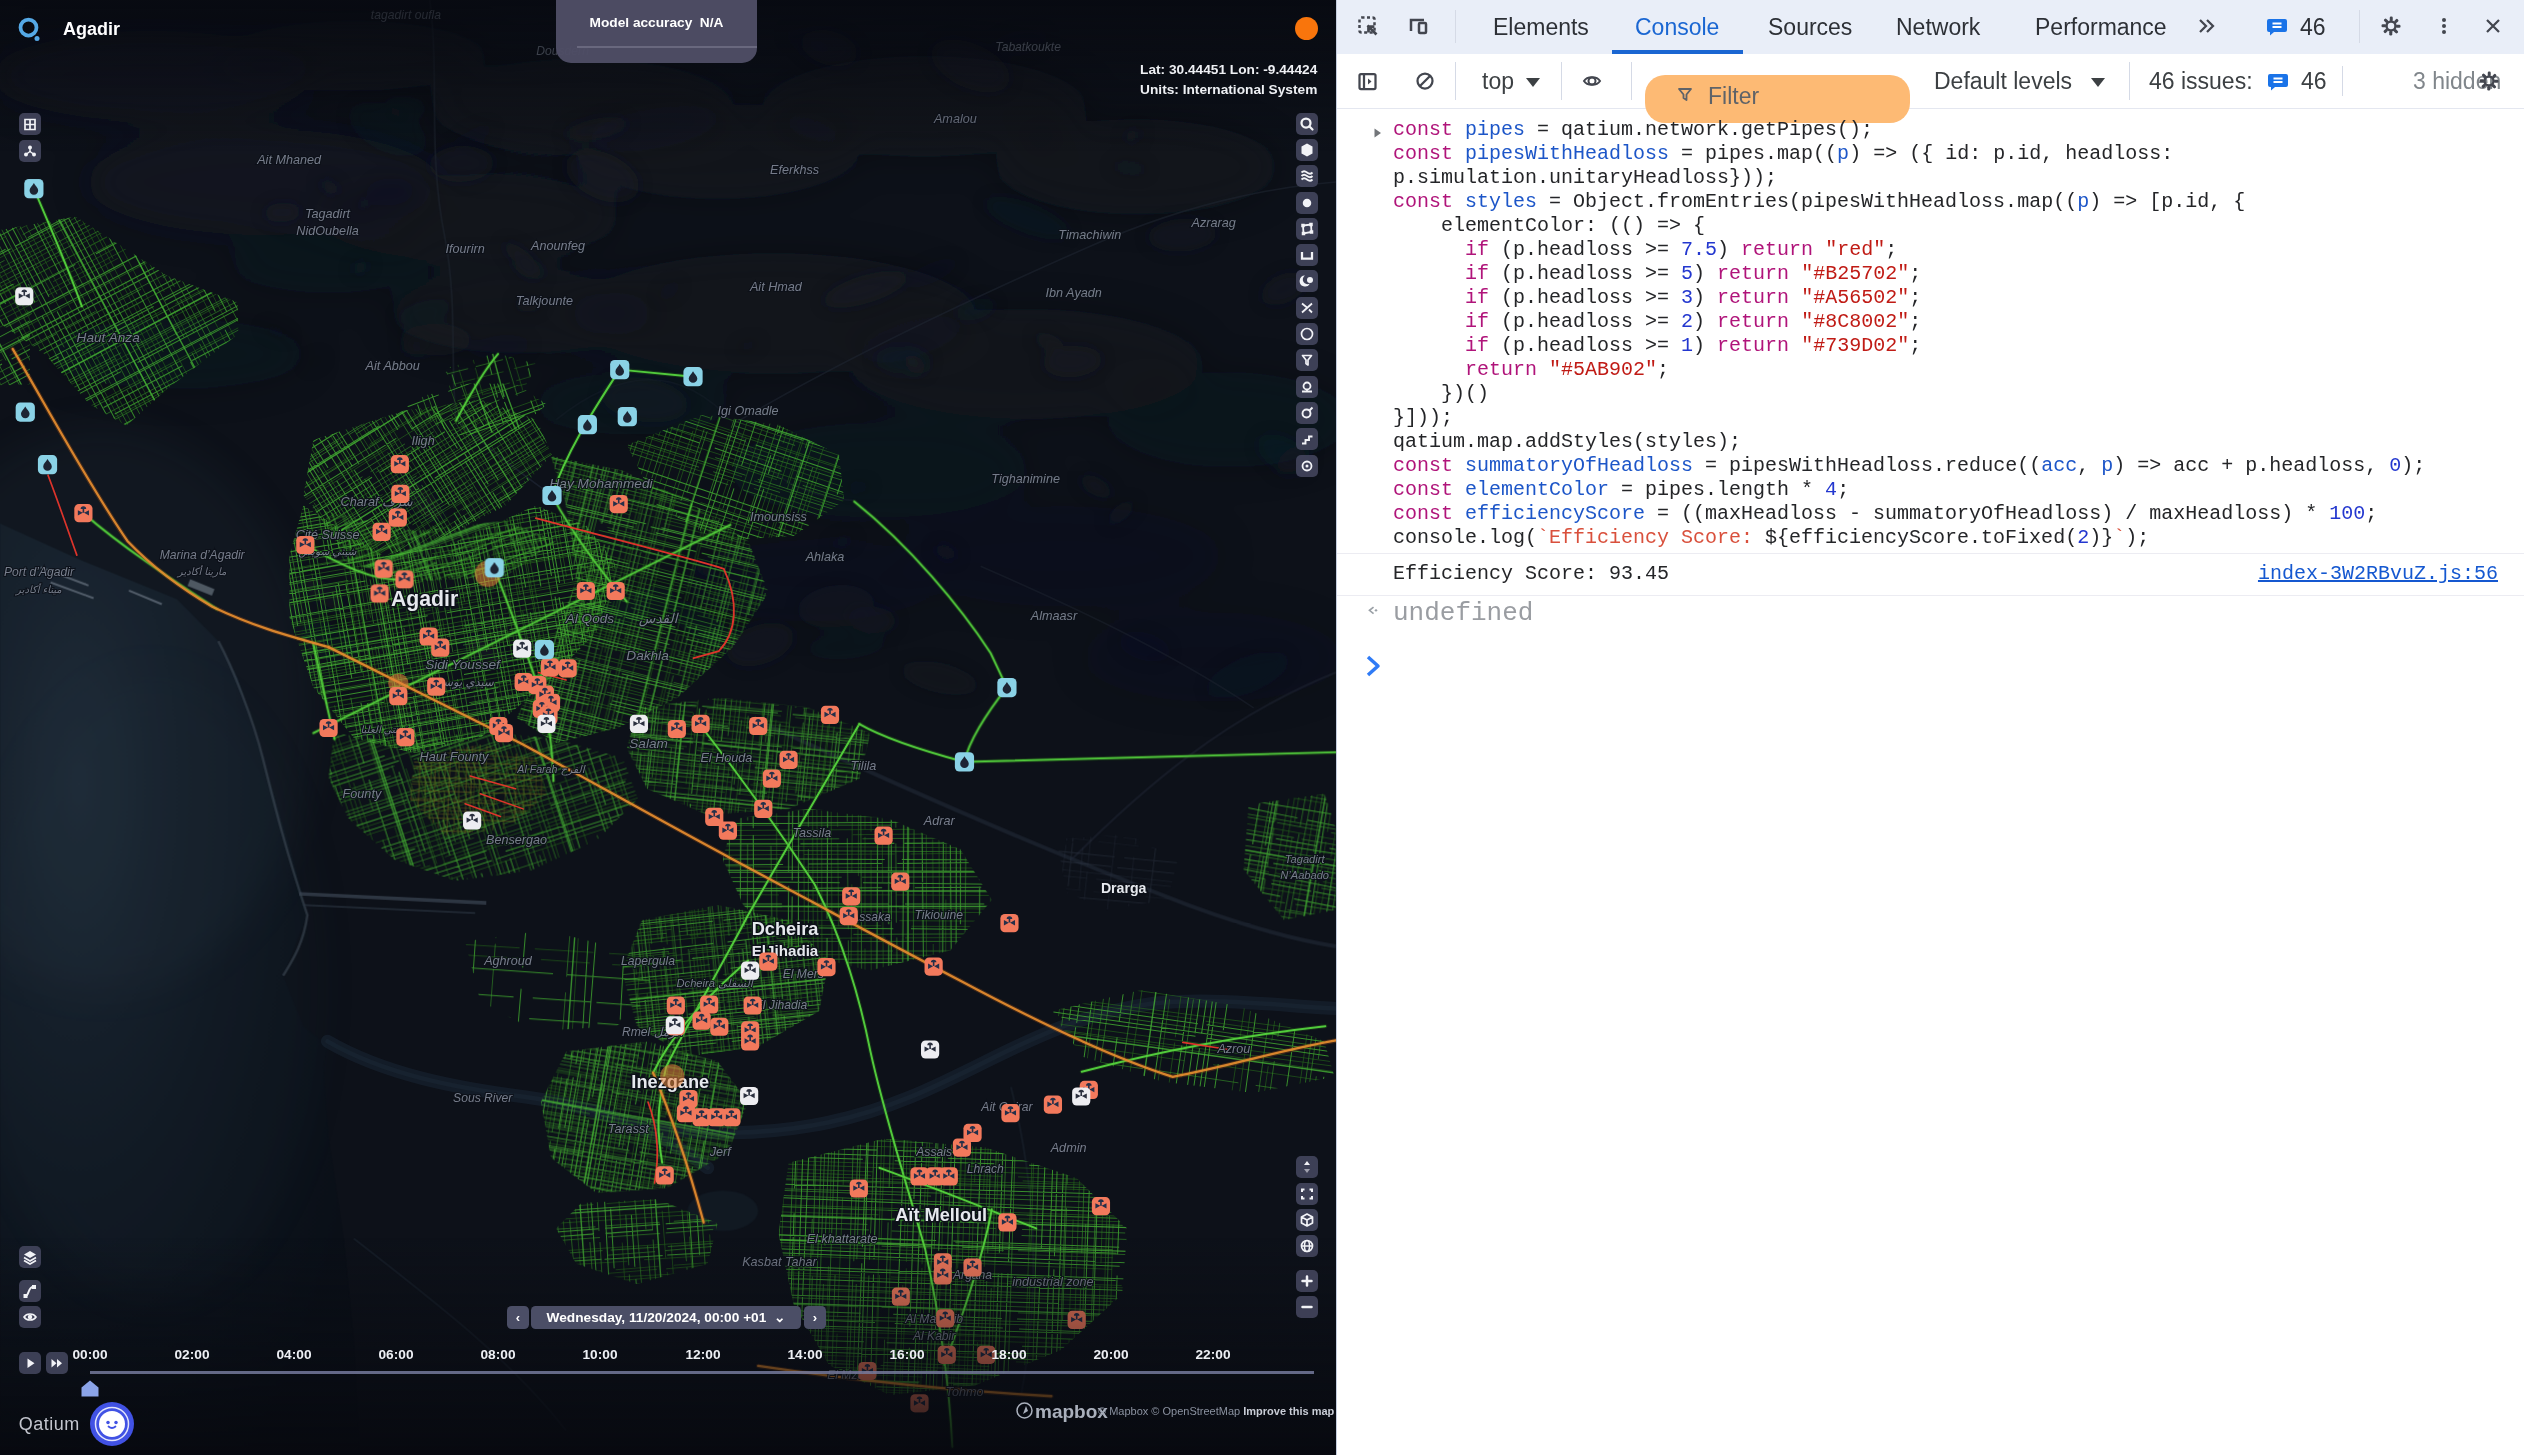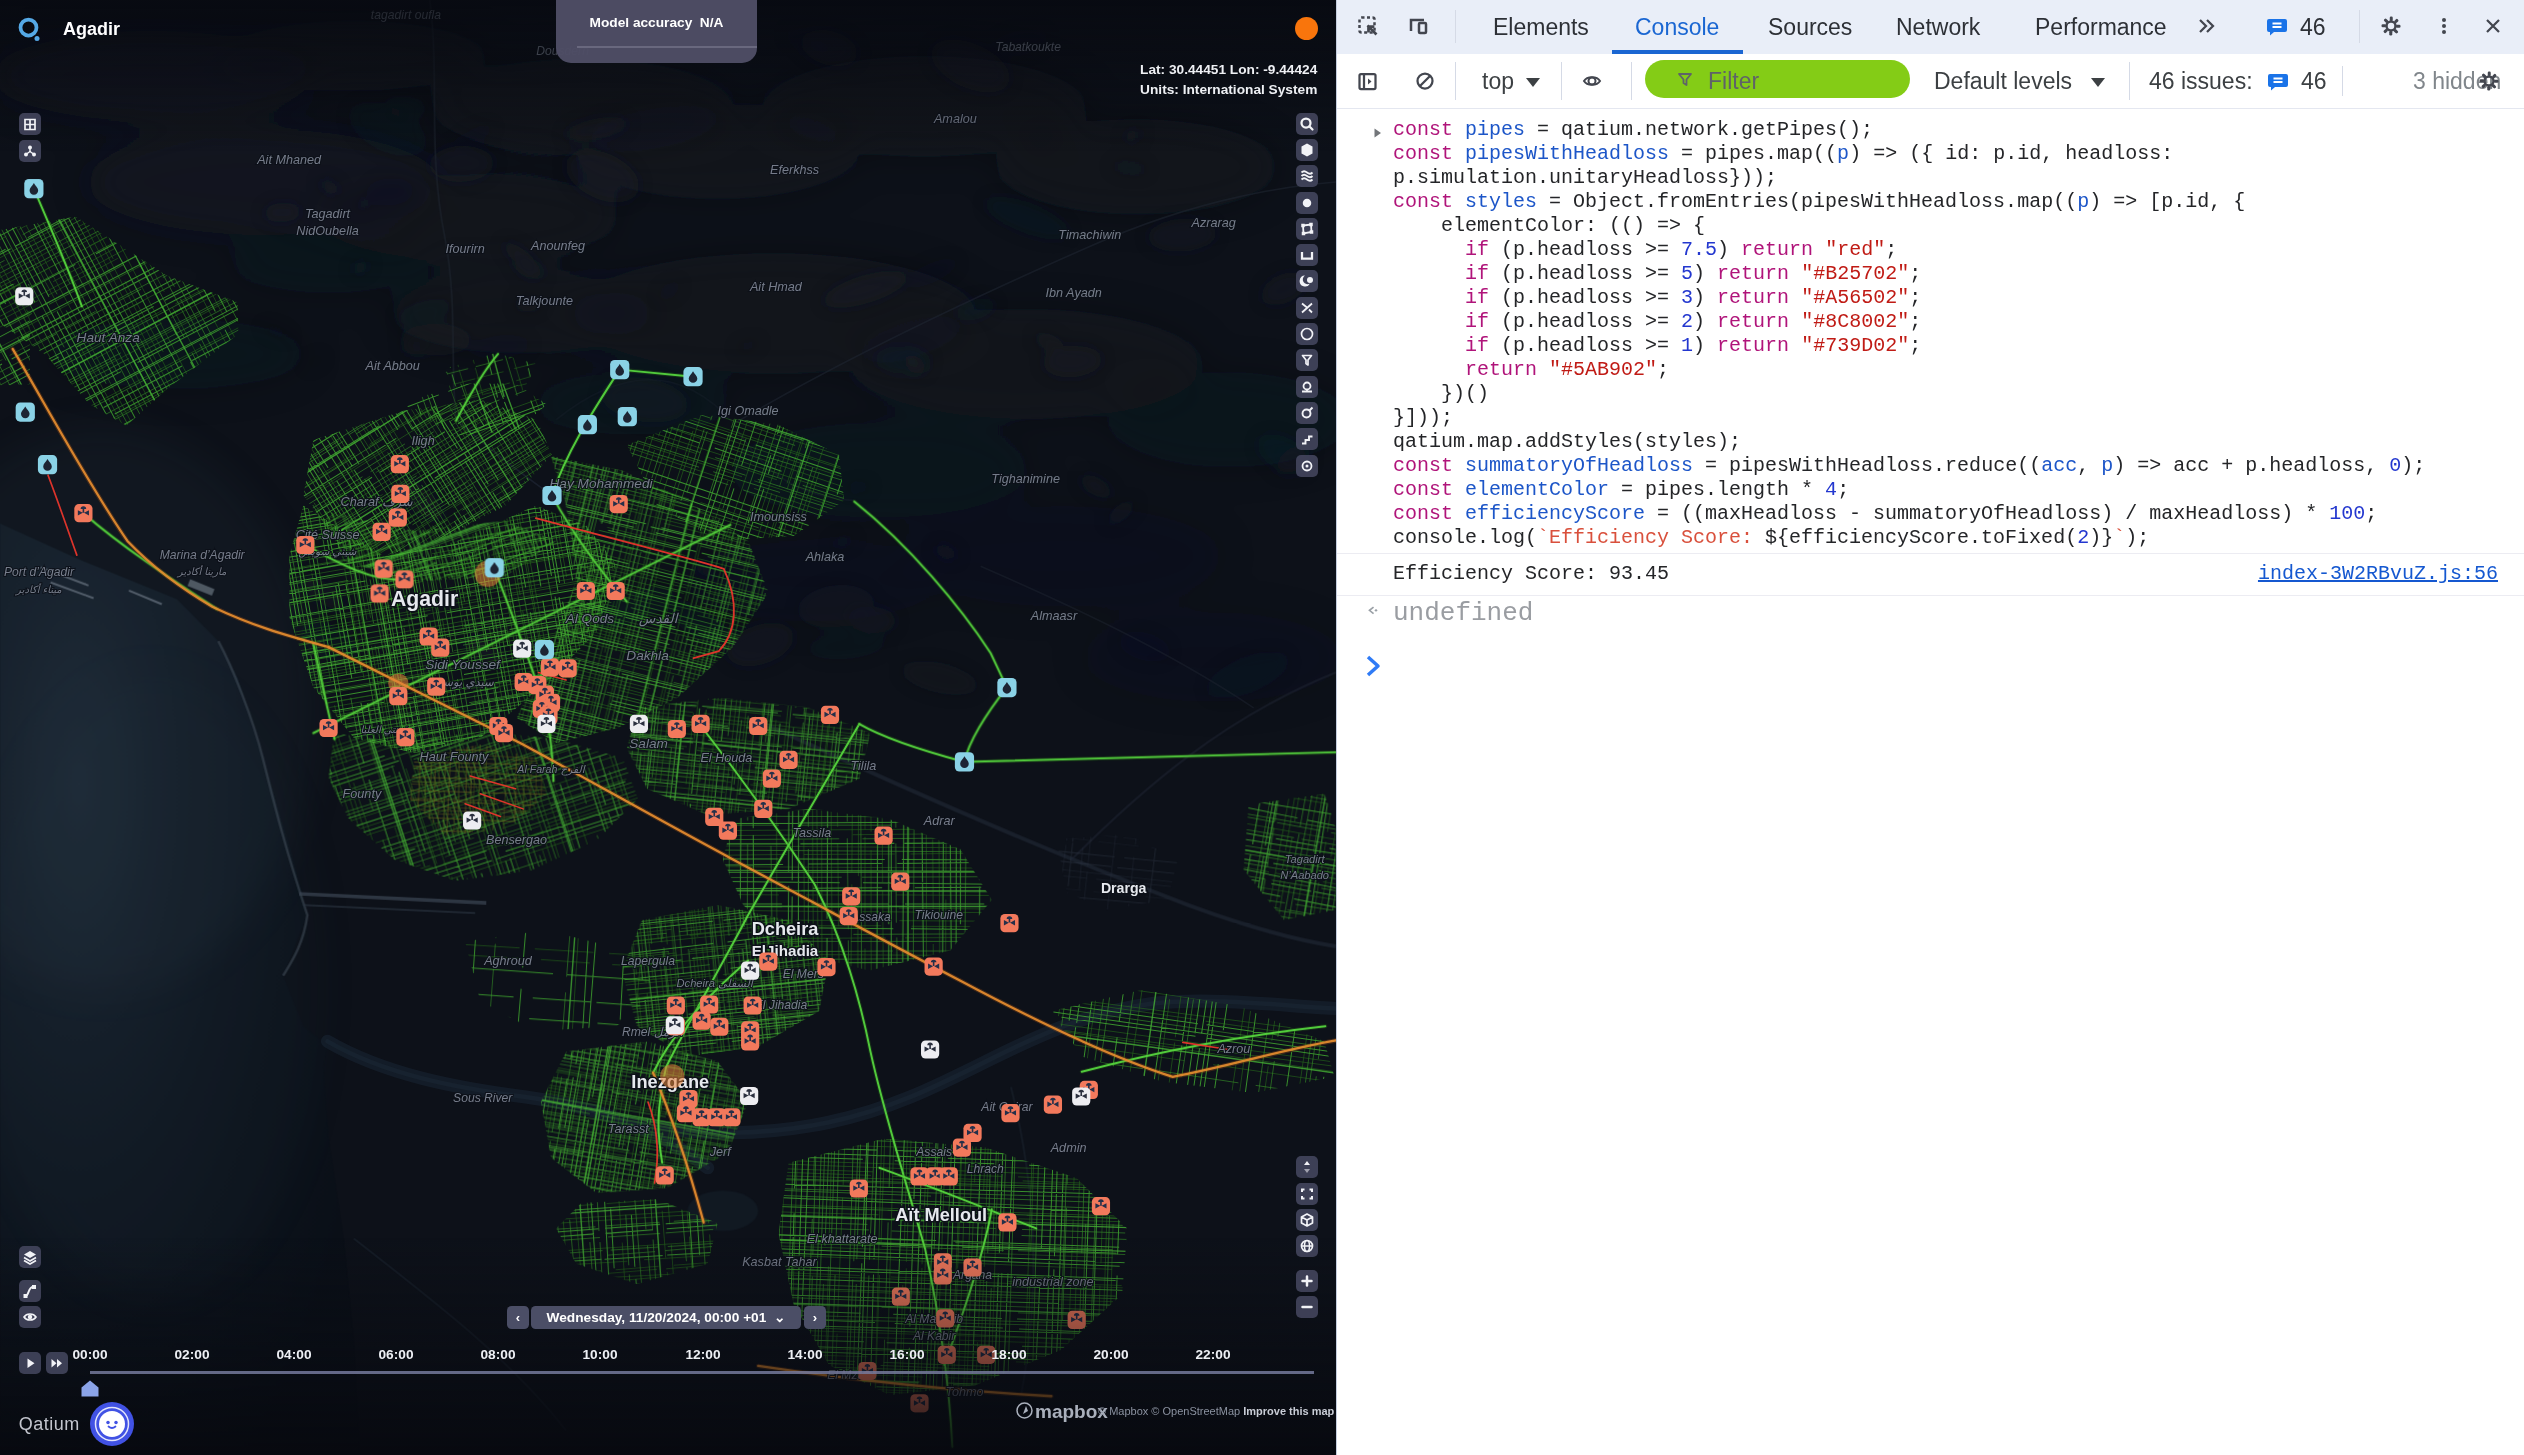--- a/index.html
+++ b/index.html
@@ -1137,21 +1137,21 @@
         </svg></div>
   <div class="vsep" style="left:118px;top:8px;height:38px"></div>
   <span class="dtxt" style="left:145px;top:14px">top</span>
   <div style="position:absolute;left:189px;top:24px;width:0;height:0;border:7px solid transparent;border-top:9px solid #3c4043"></div>
   <div class="vsep" style="left:224px;top:8px;height:38px"></div>
   <div style="position:absolute;left:244px;top:16px;width:22px;height:22px"><svg width="22" height="22" viewBox="0 0 44 44">
           <path d="M6,22 C12,12 32,12 38,22 C32,32 12,32 6,22 Z" fill="none" stroke="#43464f" stroke-width="4"></path>
           <circle cx="22" cy="22" r="7" fill="none" stroke="#43464f" stroke-width="4"></circle>
         </svg></div>
   <div class="vsep" style="left:294px;top:8px;height:38px"></div>
-  <div style="position:absolute;left:308px;top:6px;width:265px;height:38px;background:#84cc16;border-radius:20px">
+  <div style="position:absolute;left:308px;top:21px;width:265px;height:48px;background:#fdba74;border-radius:20px">
     <div style="position:absolute;left:29px;top:9px;width:22px;height:22px"><svg width="22" height="22" viewBox="0 0 44 44">
             <path d="M10,10 L34,10 L25,21 L25,32 L19,28 L19,21 Z" fill="none" stroke="#5f6368" stroke-width="3.6" stroke-linejoin="round"></path>
           </svg></div>
     <span style="position:absolute;left:63px;top:8px;font-size:23px;color:#5f6368">Filter</span>
   </div>
   <span class="dtxt" style="left:597px;top:14px">Default levels</span>
   <div style="position:absolute;left:754px;top:24px;width:0;height:0;border:7px solid transparent;border-top:9px solid #3c4043"></div>
   <div class="vsep" style="left:792px;top:8px;height:38px"></div>
   <span class="dtxt" style="left:812px;top:14px">46 issues:</span>
   <div style="position:absolute;left:930px;top:16px;width:22px;height:22px"><svg width="22" height="22" viewBox="0 0 44 44">

